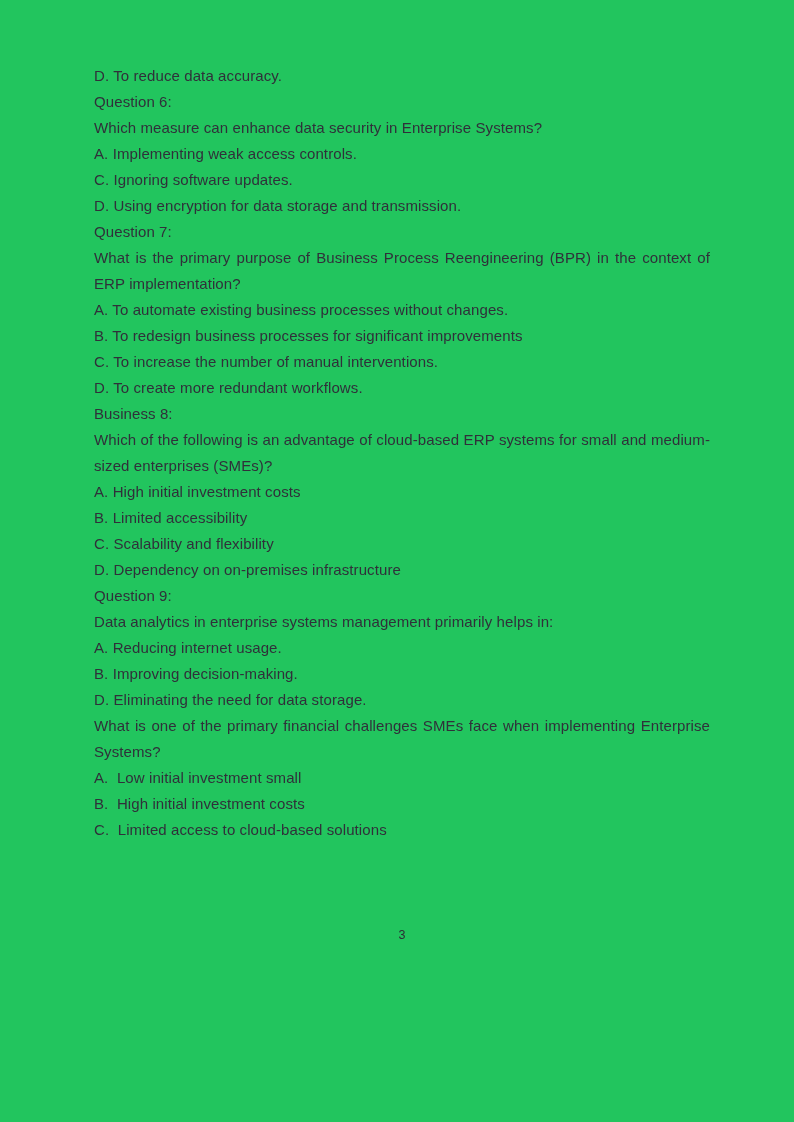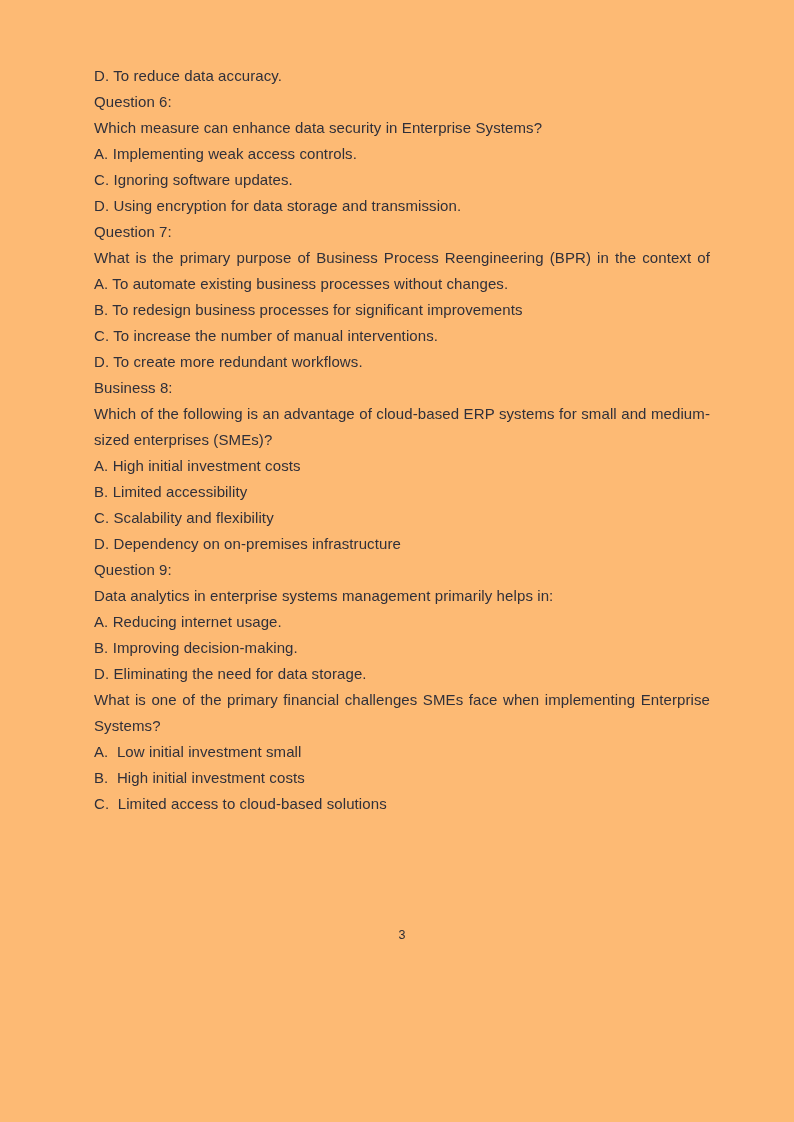--- a/index.html
+++ b/index.html
@@ -4,21 +4,21 @@
 <style>
   html, body {
     margin: 0;
     padding: 0;
     background: #ffffff;
   }
   .page {
     position: relative;
     width: 794px;
     height: 1122px;
-    background: #fdba74;
+    background: #22c55e;
     overflow: hidden;
     font-family: "Liberation Sans", "DejaVu Sans", sans-serif;
     color: #30303a;
   }
   .text-block {
     position: absolute;
     left: 94px;
     top: 63px;
     width: 616px;
     font-size: 15px;
@@ -56,20 +56,21 @@
     <div class="line">D. To reduce data accuracy.</div>
 
     <div class="line">Question 6:</div>
     <div class="line">Which measure can enhance data security in Enterprise Systems?</div>
     <div class="line">A. Implementing weak access controls.</div>
     <div class="line">C. Ignoring software updates.</div>
     <div class="line">D. Using encryption for data storage and transmission.</div>
 
     <div class="line">Question 7:</div>
     <div class="line stretch">What is the primary purpose of Business Process Reengineering (BPR) in the context of</div>
+    <div class="line">ERP implementation?</div>
     <div class="line">A. To automate existing business processes without changes.</div>
     <div class="line">B. To redesign business processes for significant improvements</div>
     <div class="line">C. To increase the number of manual interventions.</div>
     <div class="line">D. To create more redundant workflows.</div>
 
     <div class="line">Business 8:</div>
     <div class="line stretch">Which of the following is an advantage of cloud-based ERP systems for small and medium-</div>
     <div class="line">sized enterprises (SMEs)?</div>
     <div class="line">A. High initial investment costs</div>
     <div class="line">B. Limited accessibility</div>

